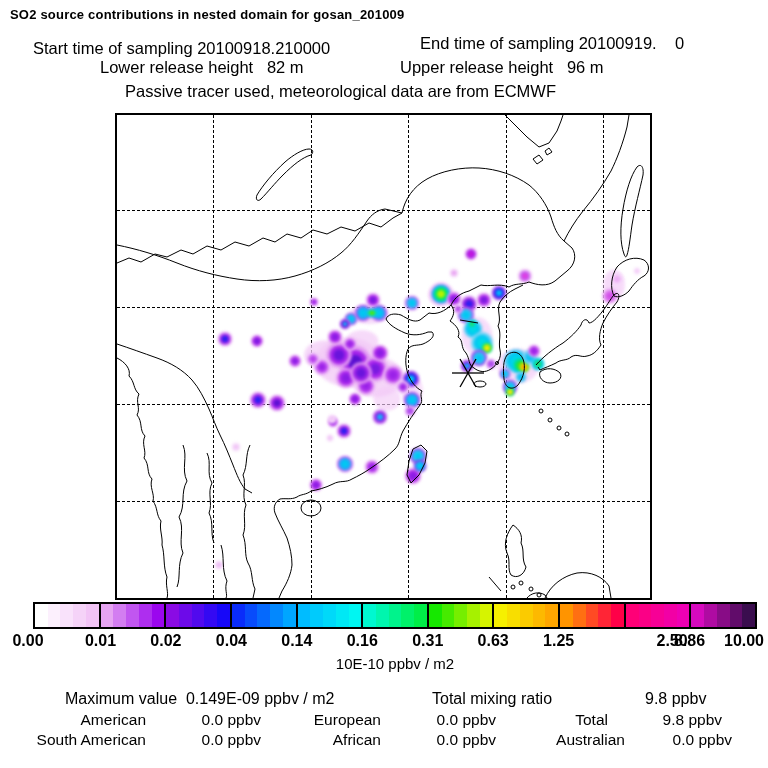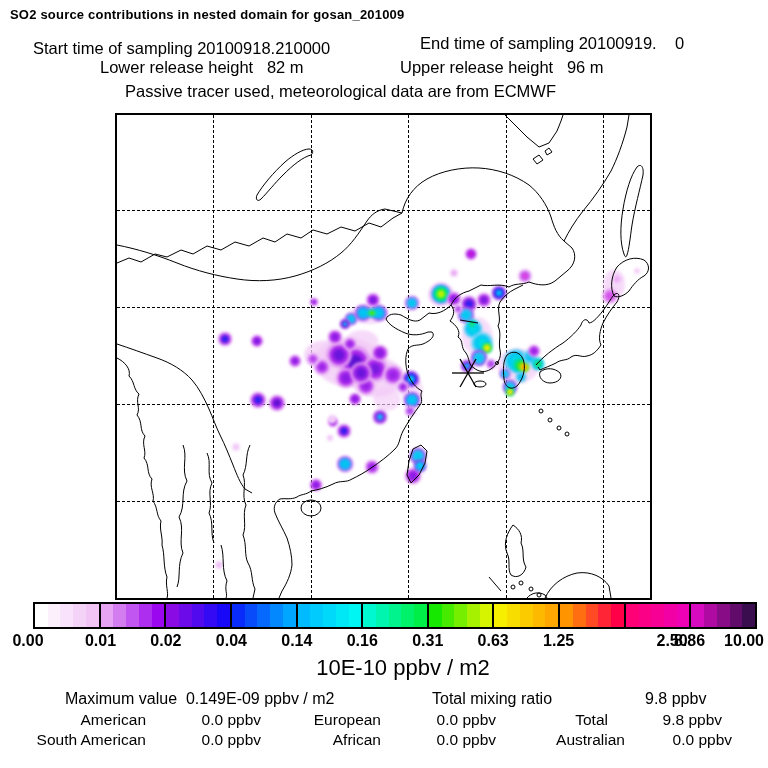--- a/index.html
+++ b/index.html
@@ -16,21 +16,21 @@
   #coast{position:absolute;left:0;top:0;}
   #coast path,#coast ellipse,#coast circle,#coast line{fill:none;stroke:#000;stroke-width:1;}
   #star-marker{position:absolute;}
   
   #colorbar{position:absolute;left:33px;top:602px;width:724px;height:27px;border:2px solid #000;box-sizing:border-box;display:flex;}
   .cbseg{flex:1;display:flex;}
   .cbseg + .cbseg{border-left:2px solid #000;}
   .cbcell{flex:1;}
   #cbticks{position:absolute;left:0;top:632px;width:768px;height:20px;}
   .cbtick{position:absolute;transform:translateX(-50%);font-weight:bold;font-size:16px;}
-  #cbcaption{position:absolute;left:41px;top:655px;width:724px;text-align:center;font-size:22px;}
+  #cbcaption{position:absolute;left:33px;top:655px;width:724px;text-align:center;font-size:15px;}
   
   .stat1{font-size:16px;}
   .stat{font-size:15.5px;position:absolute;white-space:pre;}
   .r{text-align:right;}
 </style>
 </head>
 <body>
 
 <div class="abs title" style="left:10px;top:7px;">SO2 source contributions in nested domain for gosan_201009</div>
 <div class="abs hline-txt" style="left:33px;top:39px;">Start time of sampling 20100918.210000</div>

